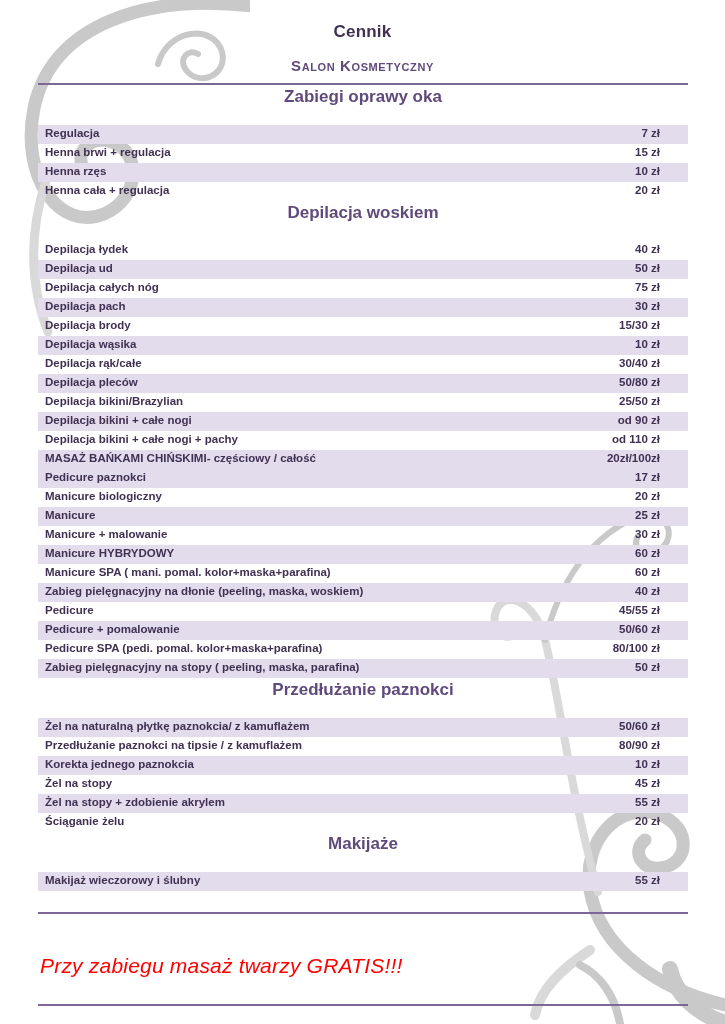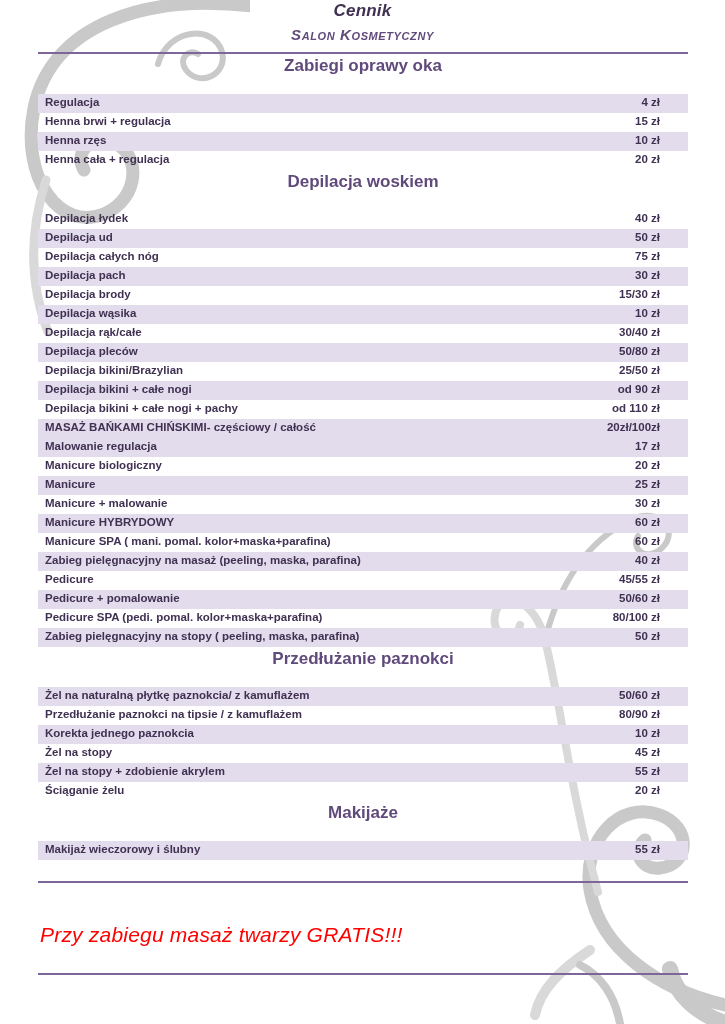--- a/index.html
+++ b/index.html
@@ -20,26 +20,26 @@
     --ornament: #c9c9c9;
   }
   .ornament { position:absolute; z-index:0; pointer-events:none; }
   .orn-tl { left:0; top:0; }
   .orn-br { right:0; bottom:0; }
   .orn-stroke { stroke:var(--ornament); fill:none; stroke-linecap:round; }
   .orn-light { stroke:#d9d9d9; }
 
   .content { position:relative; z-index:1; }
 
-  .doc-header { text-align:center; padding-top:1px;font-style:italic; }
+  .doc-header { text-align:center; padding-top:22px; }
   .doc-title {
     font-size:17px; font-weight:bold; color:var(--title); letter-spacing:.2px;
   }
   .doc-subtitle {
-    margin-top:5px; font-size:15px; font-weight:bold; color:var(--subtitle);
+    margin-top:15px; font-size:15px; font-weight:bold; color:var(--subtitle);
     font-variant:small-caps; letter-spacing:.6px;
   }
 
   .rule {
     height:0; border-top:2px solid var(--divider);
     margin:0 37px 0 38px;
   }
   .rule-top { margin-top:9px; }
   .rule-mid { margin-top:21px; }
   .rule-bottom { margin-top:26px; }
@@ -87,21 +87,21 @@
     <div class="doc-title">Cennik</div>
     <div class="doc-subtitle">Salon Kosmetyczny</div>
   </div>
 
   <div class="rule rule-top"></div>
 
   <div class="price-table" id="price-table">
       <div class="section-title">Zabiegi oprawy oka</div>
       <div class="row striped">
         <span class="label">Regulacja</span>
-        <span class="price">4 zł</span>
+        <span class="price">7 zł</span>
       </div>
       <div class="row">
         <span class="label">Henna brwi + regulacja</span>
         <span class="price">15 zł</span>
       </div>
       <div class="row striped">
         <span class="label">Henna rzęs</span>
         <span class="price">10 zł</span>
       </div>
       <div class="row">
@@ -151,21 +151,21 @@
       </div>
       <div class="row">
         <span class="label">Depilacja bikini + całe nogi + pachy</span>
         <span class="price">od 110 zł</span>
       </div>
       <div class="row striped">
         <span class="label">MASAŻ BAŃKAMI CHIŃSKIMI- częściowy / całość</span>
         <span class="price">20zł/100zł</span>
       </div>
       <div class="row striped">
-        <span class="label">Malowanie regulacja</span>
+        <span class="label">Pedicure paznokci</span>
         <span class="price">17 zł</span>
       </div>
       <div class="row">
         <span class="label">Manicure biologiczny</span>
         <span class="price">20 zł</span>
       </div>
       <div class="row striped">
         <span class="label">Manicure</span>
         <span class="price">25 zł</span>
       </div>
@@ -175,21 +175,21 @@
       </div>
       <div class="row striped">
         <span class="label">Manicure HYBRYDOWY</span>
         <span class="price">60 zł</span>
       </div>
       <div class="row">
         <span class="label">Manicure SPA ( mani. pomal. kolor+maska+parafina)</span>
         <span class="price">60 zł</span>
       </div>
       <div class="row striped">
-        <span class="label">Zabieg pielęgnacyjny na masaż (peeling, maska, parafina)</span>
+        <span class="label">Zabieg pielęgnacyjny na dłonie (peeling, maska, woskiem)</span>
         <span class="price">40 zł</span>
       </div>
       <div class="row">
         <span class="label">Pedicure</span>
         <span class="price">45/55 zł</span>
       </div>
       <div class="row striped">
         <span class="label">Pedicure + pomalowanie</span>
         <span class="price">50/60 zł</span>
       </div>

